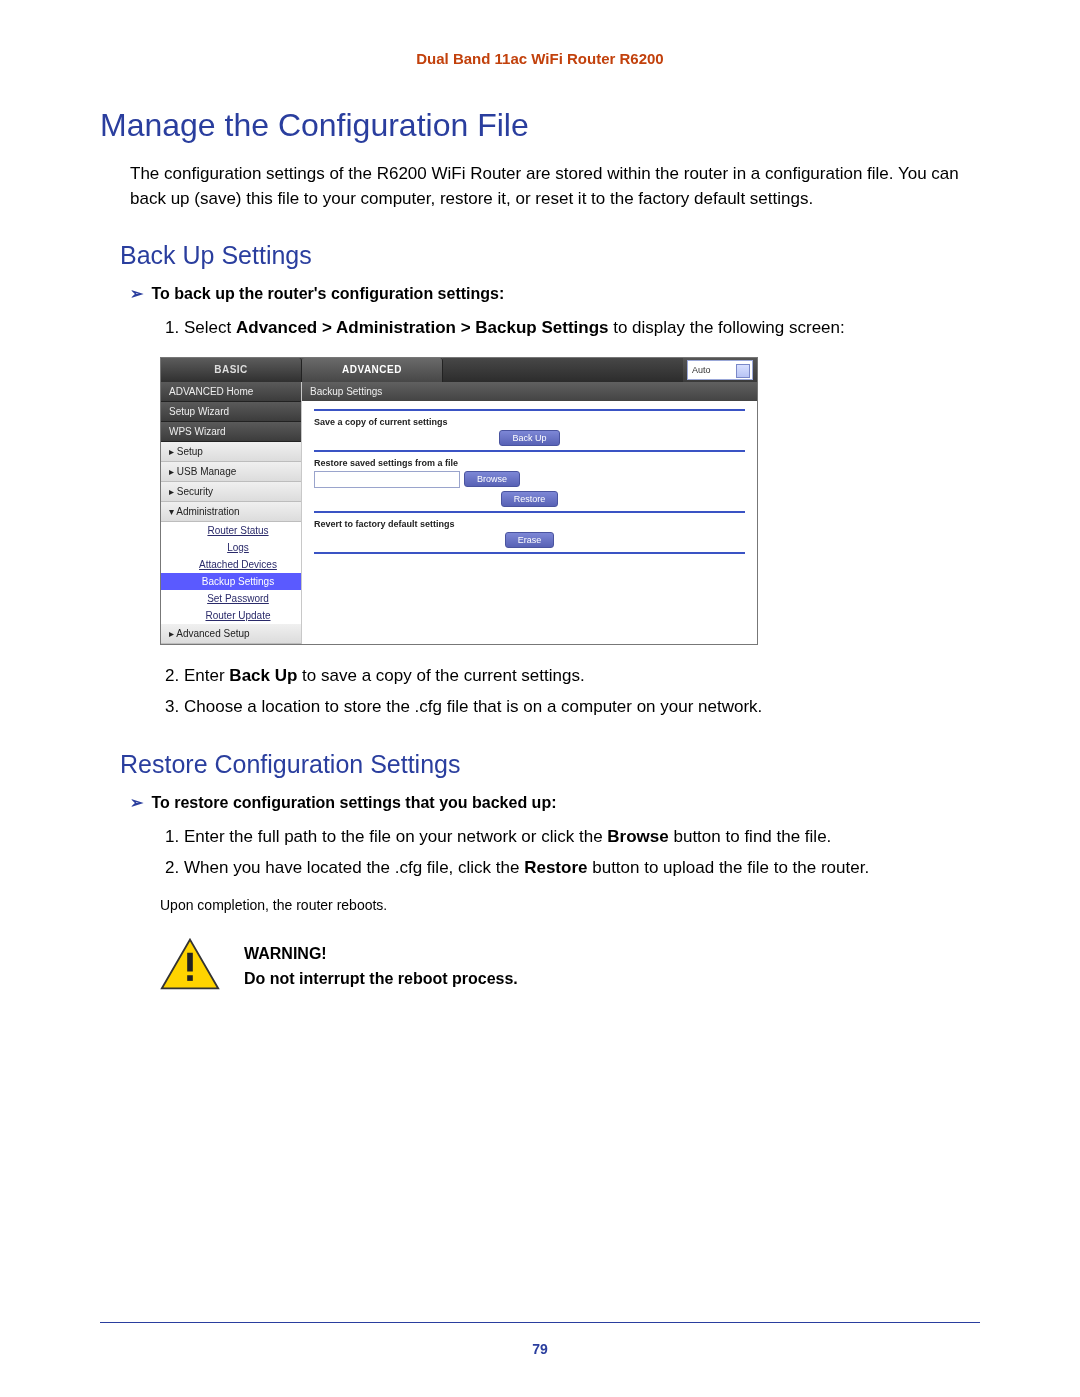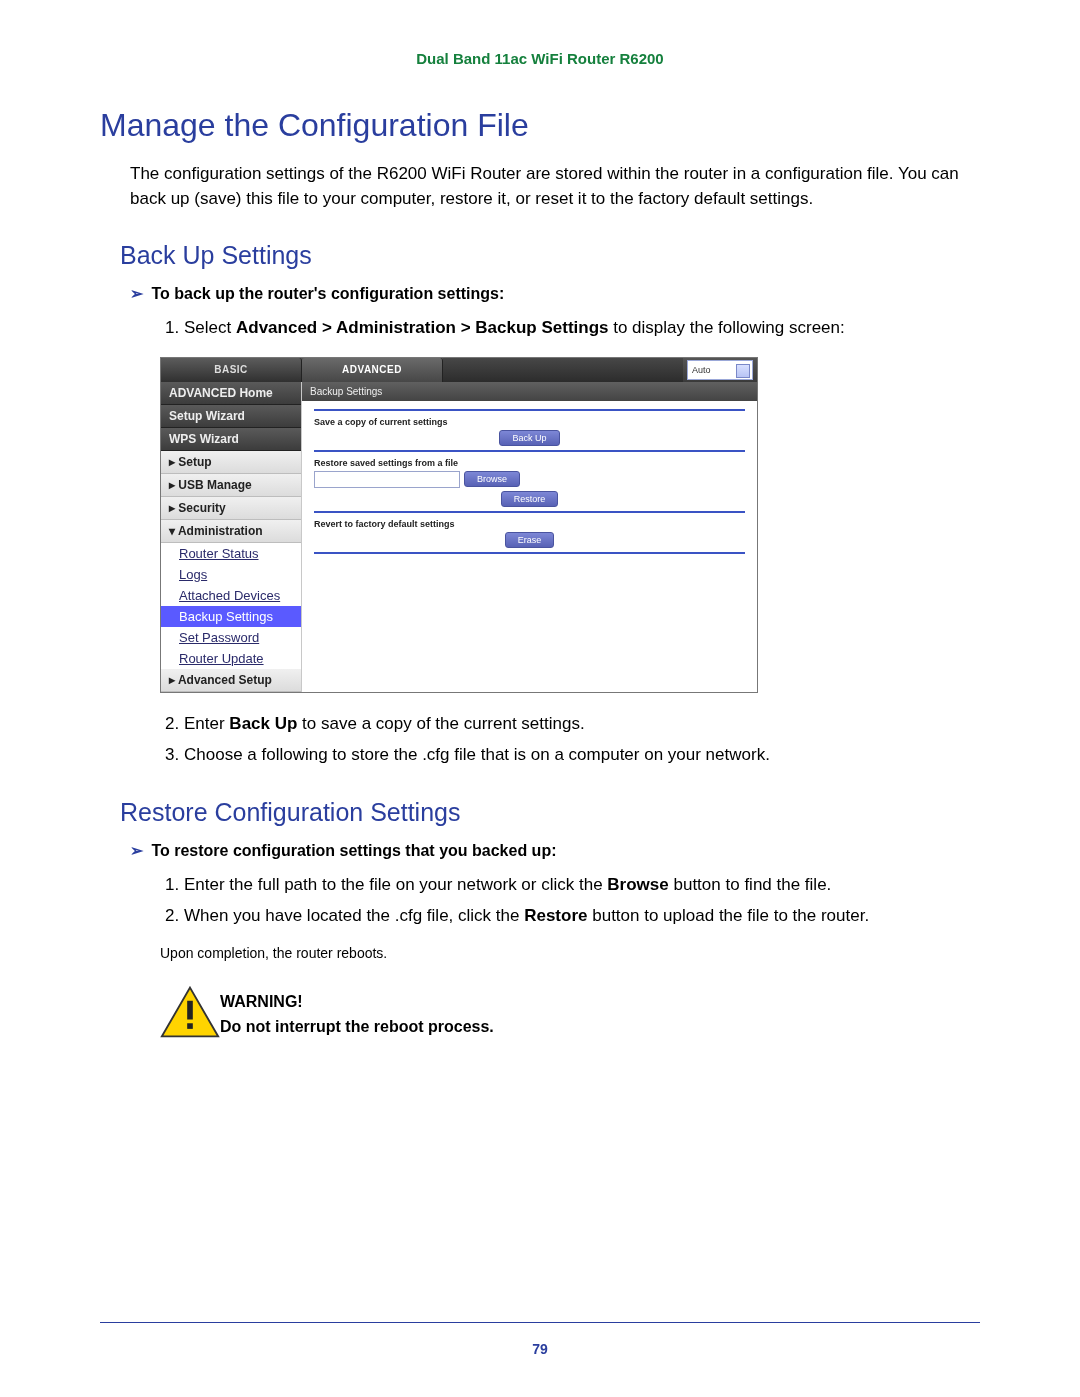--- a/index.html
+++ b/index.html
@@ -14,21 +14,21 @@
     min-height: 1397px;
     margin: 0 auto;
     box-sizing: border-box;
     padding: 50px 100px 0 100px;
     position: relative;
   }
   .doc-header {
     text-align: center;
     font-weight: bold;
     font-size: 15px;
-    color: #15803d;
+    color: #c2410c;
     margin-bottom: 40px;
   }
   h1.title {
     font-family: Arial, Helvetica, sans-serif;
     font-size: 32px;
     color: #2a3e9e;
     font-weight: normal;
     margin: 12px 0 18px 0;
   }
   p.body {
@@ -66,20 +66,21 @@
     margin-left: 60px;
     font-size: 14px;
     margin-top: 6px;
     margin-bottom: 24px;
   }
   .warning-row {
     display: flex;
     align-items: flex-start;
     margin-left: 60px;
     margin-top: 10px;
+    gap: 24px;
   }
   .warning-icon svg { width: 60px; height: 54px; }
   .warning-text { font-size: 16px; font-weight: bold; line-height: 1.6; padding-top: 4px; }
   .footer {
     position: absolute;
     bottom: 40px;
     left: 100px;
     right: 100px;
     border-top: 1px solid #2a3e9e;
     text-align: center;
@@ -146,40 +147,40 @@
     display: flex;
     min-height: 250px;
   }
   .routerui .sidebar {
     width: 140px;
     background: #f6f6f6;
     border-right: 1px solid #c8c8c8;
     padding: 0;
   }
   .routerui .side-item {
-    font-size: 12px;
+    font-size: 10px;
     color: #eee;
     background: linear-gradient(#5a5a5a,#3c3c3c);
     padding: 4px 8px;
     border-bottom: 1px solid #222;
     cursor: pointer;
-    font-weight: bold;
   }
   .routerui .side-item.light {
     background: linear-gradient(#f0f0f0,#dcdcdc);
     color: #222;
     border-bottom: 1px solid #bdbdbd;
   }
   .routerui .side-sub {
-    font-size: 13px;
+    font-size: 10px;
     color: #2a2a6a;
     text-decoration: underline;
     padding: 3px 4px 3px 18px;
     background: #fff;
     cursor: pointer;
+    text-align: center;
   }
   .routerui .side-sub.active {
     background: #5a5aff;
     color: #fff;
     text-decoration: none;
   }
   .routerui .content {
     flex: 1;
     padding: 0 12px 8px 12px;
     background: #fff;
@@ -283,21 +284,21 @@
         <div class="center"><span class="btn">Erase</span></div>
         <hr class="sep">
       </div>
     </div>
   </div>
 
   <ol class="steps" start="2">
     <li>
       <span>Enter </span><b>Back Up</b><span> to save a copy of the current settings.</span>
     </li>
-    <li>Choose a following to store the .cfg file that is on a computer on your network.</li>
+    <li>Choose a location to store the .cfg file that is on a computer on your network.</li>
   </ol>
 
   <h2 class="sub">Restore Configuration Settings</h2>
 
   <div class="task-line">
     <span class="chevron">➢</span><span>To restore configuration settings that you backed up:</span>
   </div>
 
   <ol class="steps">
     <li>

